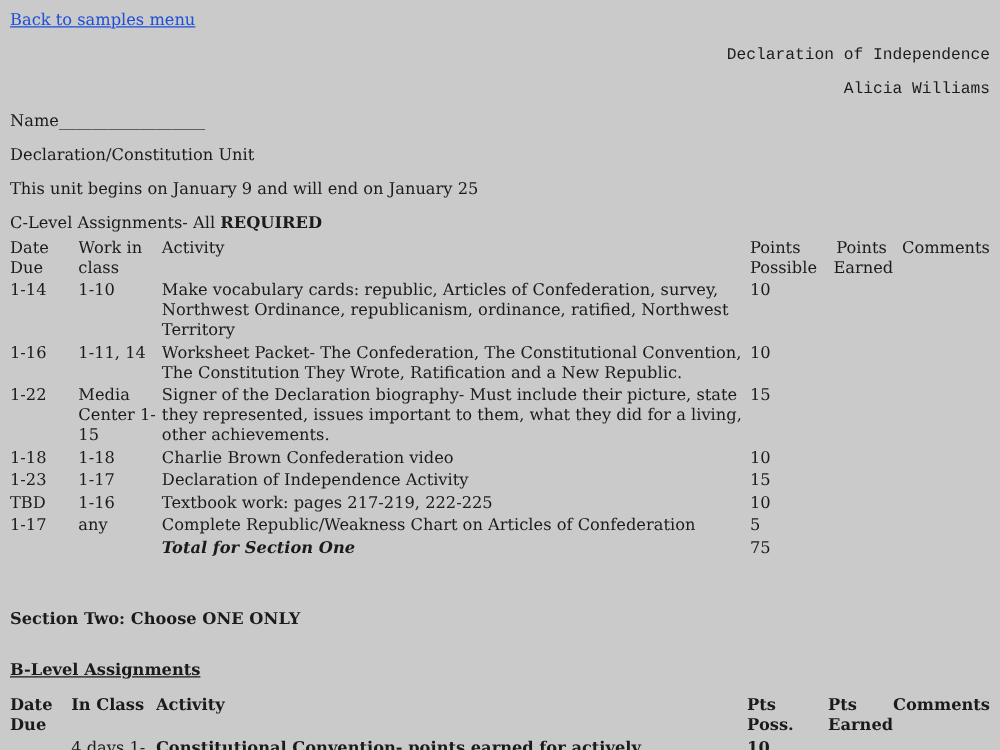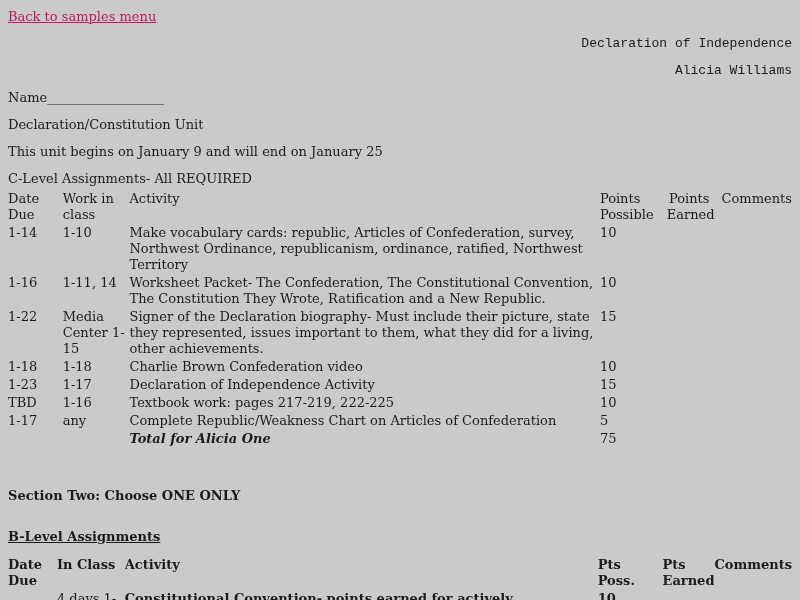--- a/index.html
+++ b/index.html
@@ -12,28 +12,28 @@
     overflow: hidden;
     background: #cacaca;
     color: #1b1b1b;
     font-family: "DejaVu Serif", serif;
     font-size: 13px;
     line-height: 17px;
     box-sizing: border-box;
     padding: 8px;
   }
   a.back-link {
-    color: #be185d;
+    color: #1d4ed8;
     text-decoration: underline;
     cursor: pointer;
   }
   p { margin: 10px 0; }
   p.center { text-align: right; font-family: Liberation Mono, monospace; }
   p.c-level-heading { margin-bottom: 2px; }
-  b.req { font-weight: normal; text-align: center; }
+  b.req { font-weight: bold; text-align: center; }
   p.section-two-heading {
     margin-top: 38px;
     font-weight: bold;
   }
   p.b-level-heading {
     font-weight: bold;
     text-decoration: underline;
     margin-top: 24px;
   }
   table {
@@ -160,21 +160,21 @@
     <td class="c1">1-17</td>
     <td class="c2">any</td>
     <td class="c3">Complete Republic/Weakness Chart on Articles of Confederation</td>
     <td class="c4">5</td>
     <td class="c5"></td>
     <td class="c6"></td>
   </tr>
   <tr>
     <td class="c1"></td>
     <td class="c2"></td>
-    <td class="c3 total-label">Total for Alicia One</td>
+    <td class="c3 total-label">Total for Section One</td>
     <td class="c4">75</td>
     <td class="c5"></td>
     <td class="c6"></td>
   </tr>
 </tbody>
   </table>
 
 <p class="section-two-heading">Section Two: Choose ONE ONLY</p>
 
 <p class="b-level-heading">B-Level Assignments</p>

